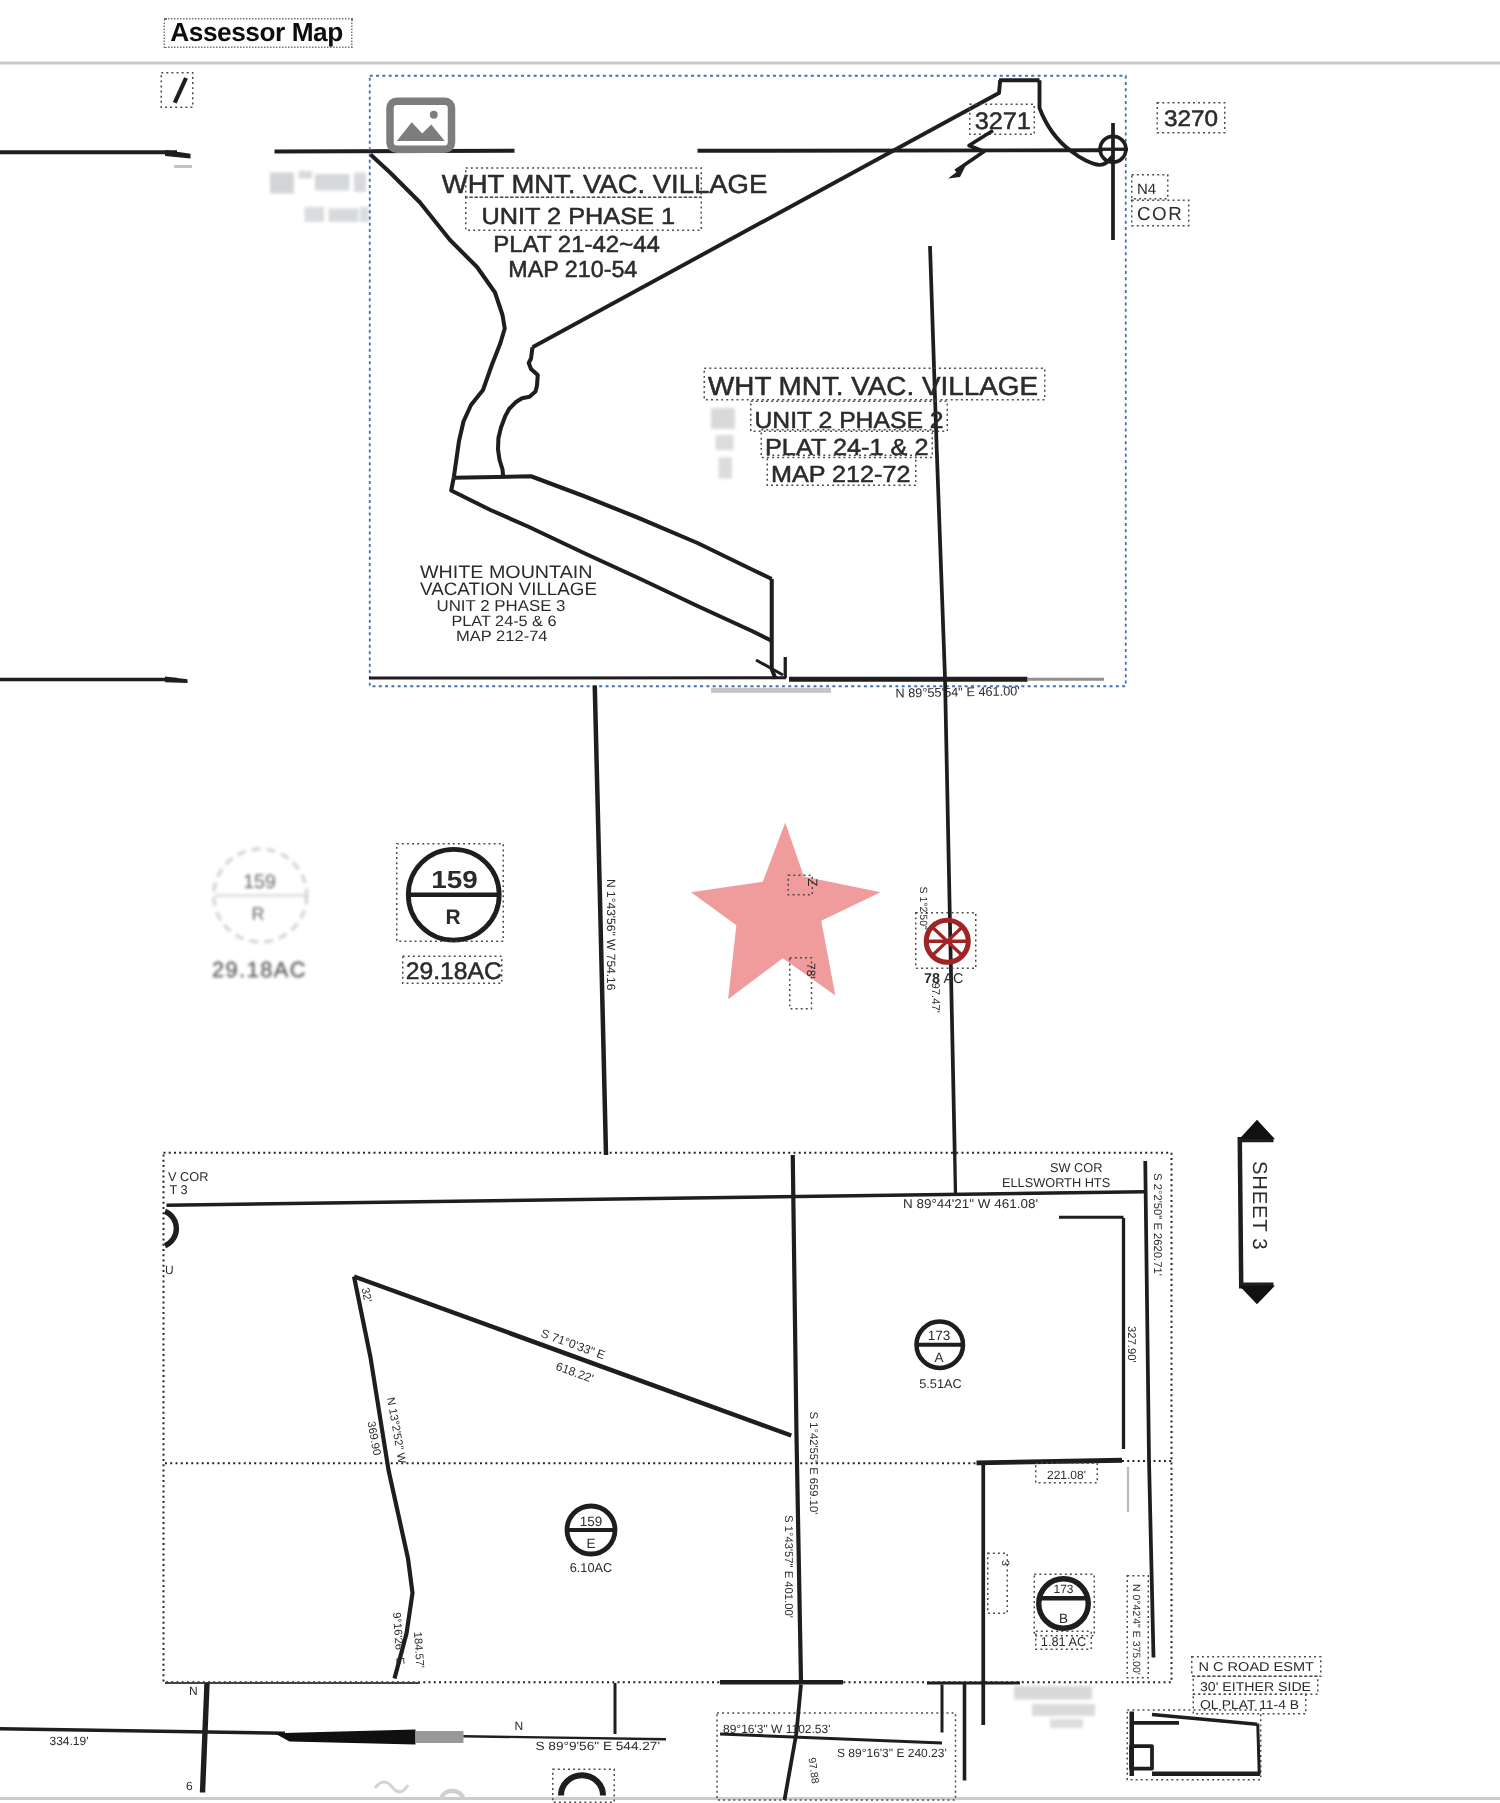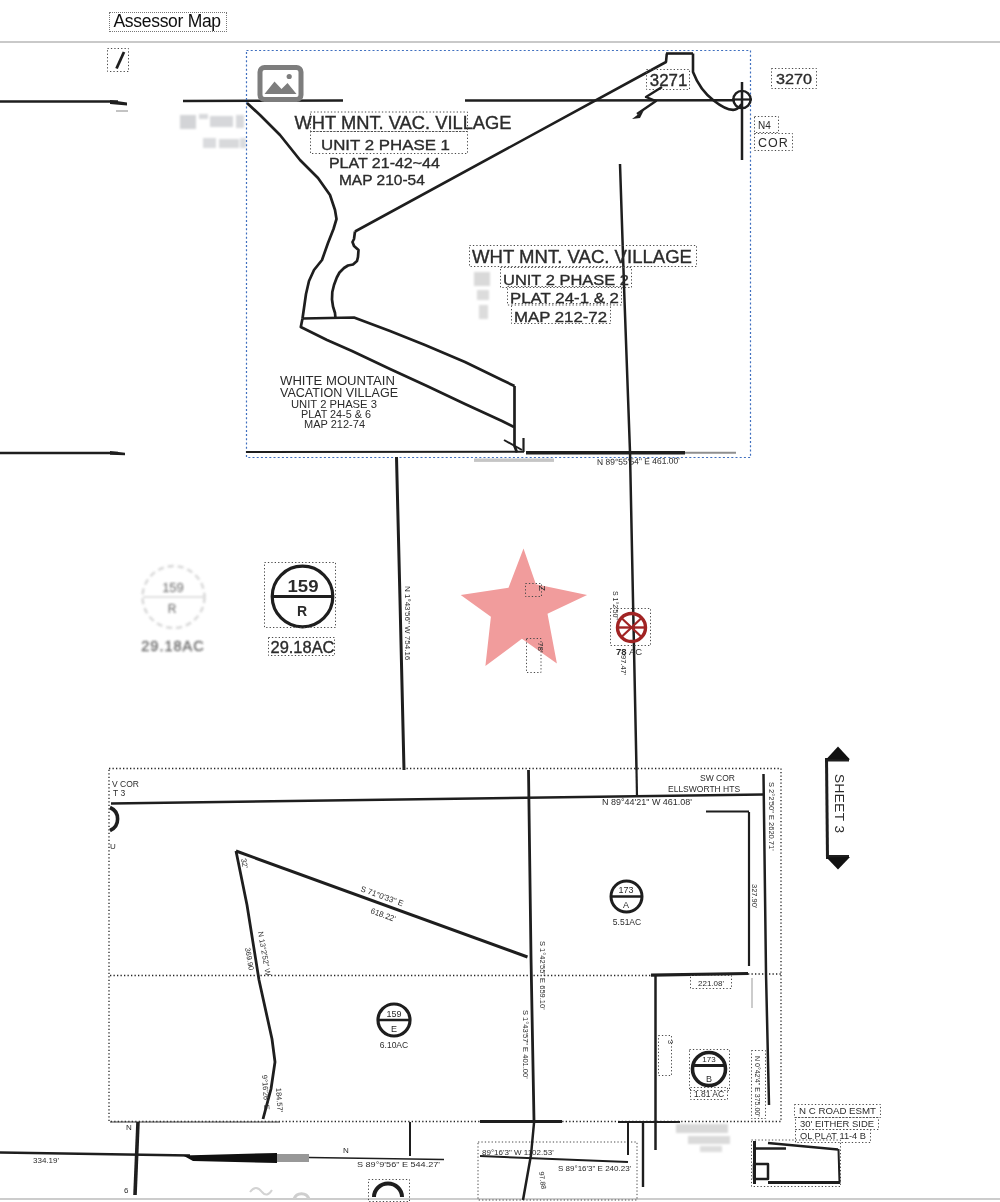--- a/index.html
+++ b/index.html
@@ -1,16 +1,16 @@
 <!DOCTYPE html>
 <html><head><meta charset="utf-8">
 <style>
 html,body{margin:0;padding:0;background:#fff;width:1000px;height:1202px;overflow:hidden}
 *{font-family:"Liberation Sans",sans-serif}
-#hdr{position:absolute;left:108.5px;top:11.5px;font-size:17.5px;font-weight:normal;color:#0d0d0d;border:1px dotted #777;padding:0px 5px 1px 4px;letter-spacing:-.3px;line-height:17.5px}
+#hdr{position:absolute;left:108.5px;top:11.5px;font-size:17.5px;font-weight:bold;color:#0d0d0d;border:1px dotted #777;padding:0px 5px 1px 4px;letter-spacing:-.3px;line-height:17.5px}
 #divider{position:absolute;left:0;top:40.5px;width:1000px;height:2.5px;background:#c9c9c9}
 #divider2{position:absolute;left:0;top:1197.5px;width:1000px;height:2px;background:#cccccc}
 svg{position:absolute;left:0;top:0}
 text{fill:#2b2b2b}
 .bt{stroke:#2b2b2b;stroke-width:.35px}
 .db{fill:none;stroke:#4a4a4a;stroke-width:1;stroke-dasharray:1.3 2.1}
 .k{fill:none;stroke:#1e1e1e;stroke-linecap:butt;stroke-linejoin:round}
 </style></head>
 <body>
 <div id="hdr">Assessor Map</div>

